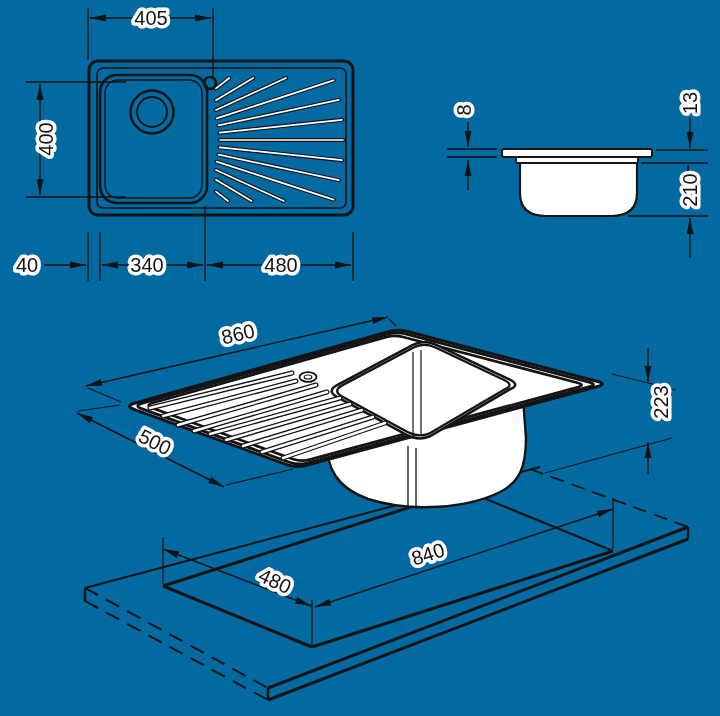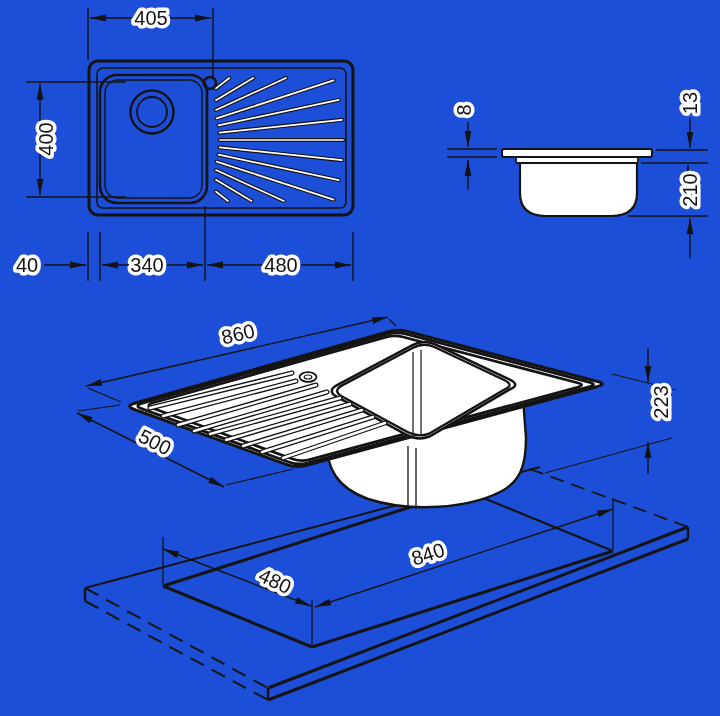--- a/index.html
+++ b/index.html
@@ -1,16 +1,16 @@
 <!DOCTYPE html>
 <html><head>
 <meta charset="utf-8">
 <style>
   html,body{margin:0;padding:0;background:#ffffff;}
-  .stage{width:720px;height:716px;background:#1d4ed8;position:relative;overflow:hidden;}
+  .stage{width:720px;height:716px;background:#0369a1;position:relative;overflow:hidden;}
   svg{display:block;}
   .dim-label{
     font-family:"Liberation Sans","DejaVu Sans",sans-serif;
     font-size:20px;
     fill:#141414;
     paint-order:stroke;
     stroke:#ffffff;
     stroke-width:7px;
     stroke-linejoin:round;
     text-anchor:middle;

